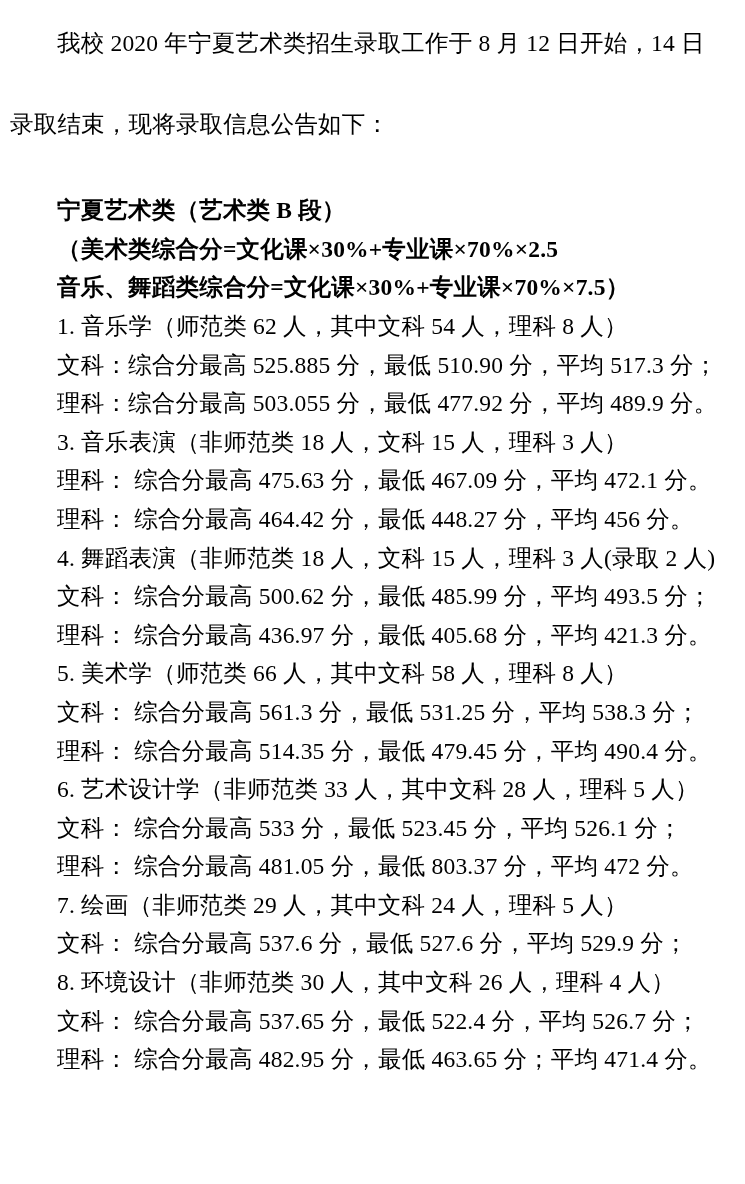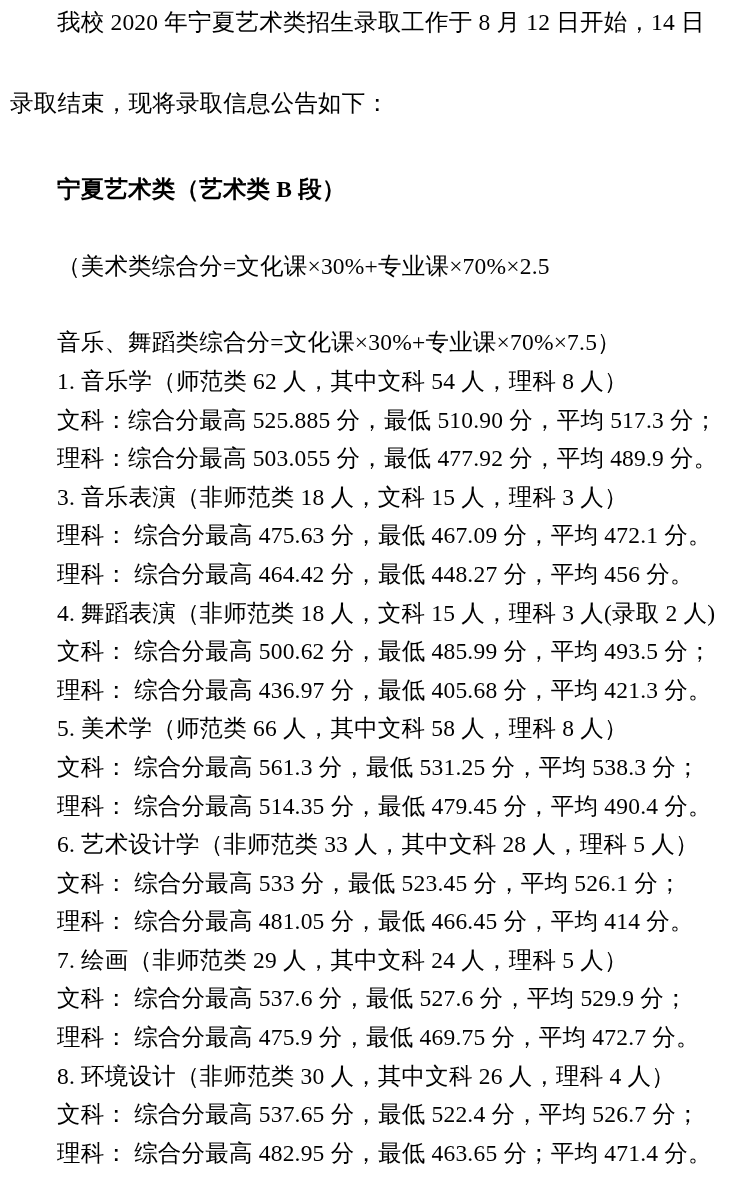--- a/index.html
+++ b/index.html
@@ -12,44 +12,43 @@
     height: 1184px;
     font-family: "Liberation Serif", "DejaVu Serif", serif;
     color: #000000;
     overflow: hidden;
   }
   .page {
     width: 745px;
     height: 1184px;
     position: relative;
     box-sizing: border-box;
-    padding: 3px 10px 0 10px;
+    padding: 24px 10px 0 10px;
   }
   .line {
     font-size: 23.5px;
     line-height: 38.6px;
     white-space: nowrap;
     letter-spacing: 0.2px;
   }
   .intro-first {
     text-indent: 47px;
   }
   .intro-cont {
     text-indent: 0;
     margin-top: 42px;
   }
   .heading {
     font-weight: bold;
     text-indent: 47px;
     margin-top: 48px;
   }
   .heading-2 {
-    font-weight: normal;
+    font-weight: bold;
     text-indent: 47px;
-    margin-top: 38px;
   }
   .item {
     text-indent: 47px;
   }
   .sub {
     text-indent: 47px;
   }
   .italic {
   }
 </style>
@@ -77,23 +76,22 @@
   <div class="line item">4. 舞蹈表演（非师范类 18 人，文科 15 人，理科 3 人(录取 2 人)</div>
   <div class="line sub">文科： 综合分最高 500.62 分，最低 485.99 分，平均 493.5 分；</div>
   <div class="line sub">理科： 综合分最高 436.97 分，最低 405.68 分，平均 421.3 分。</div>
 
   <div class="line item">5. 美术学（师范类 66 人，其中文科 58 人，理科 8 人）</div>
   <div class="line sub">文科： 综合分最高 561.3 分，最低 531.25 分，平均 538.3 分；</div>
   <div class="line sub">理科： 综合分最高 514.35 分，最低 479.45 分，平均 490.4 分。</div>
 
   <div class="line item">6. 艺术设计学（非师范类 33 人，其中文科 28 人，理科 5 人）</div>
   <div class="line sub">文科： 综合分最高 533 分，最低 523.45 分，平均 526.1 分；</div>
-  <div class="line sub">理科： 综合分最高 481.05 分，最低 466.45 分，平均 414 分。</div>
+  <div class="line sub">理科： 综合分最高 481.05 分，最低 803.37 分，平均 472 分。</div>
 
   <div class="line item">7. 绘画（非师范类 29 人，其中文科 24 人，理科 5 人）</div>
   <div class="line sub">文科： 综合分最高 537.6 分，最低 527.6 分，平均 529.9 分；</div>
-  <div class="line sub">理科： 综合分最高 475.9 分，最低 469.75 分，平均 472.7 分。</div>
 
   <div class="line item">8. 环境设计（非师范类 30 人，其中文科 26 人，理科 4 人）</div>
   <div class="line sub">文科： 综合分最高 537.65 分，最低 522.4 分，平均 526.7 分；</div>
   <div class="line sub">理科： 综合分最高 482.95 分，最低 463.65 分；平均 471.4 分。</div>
 
 </div>
 
 </body></html>

